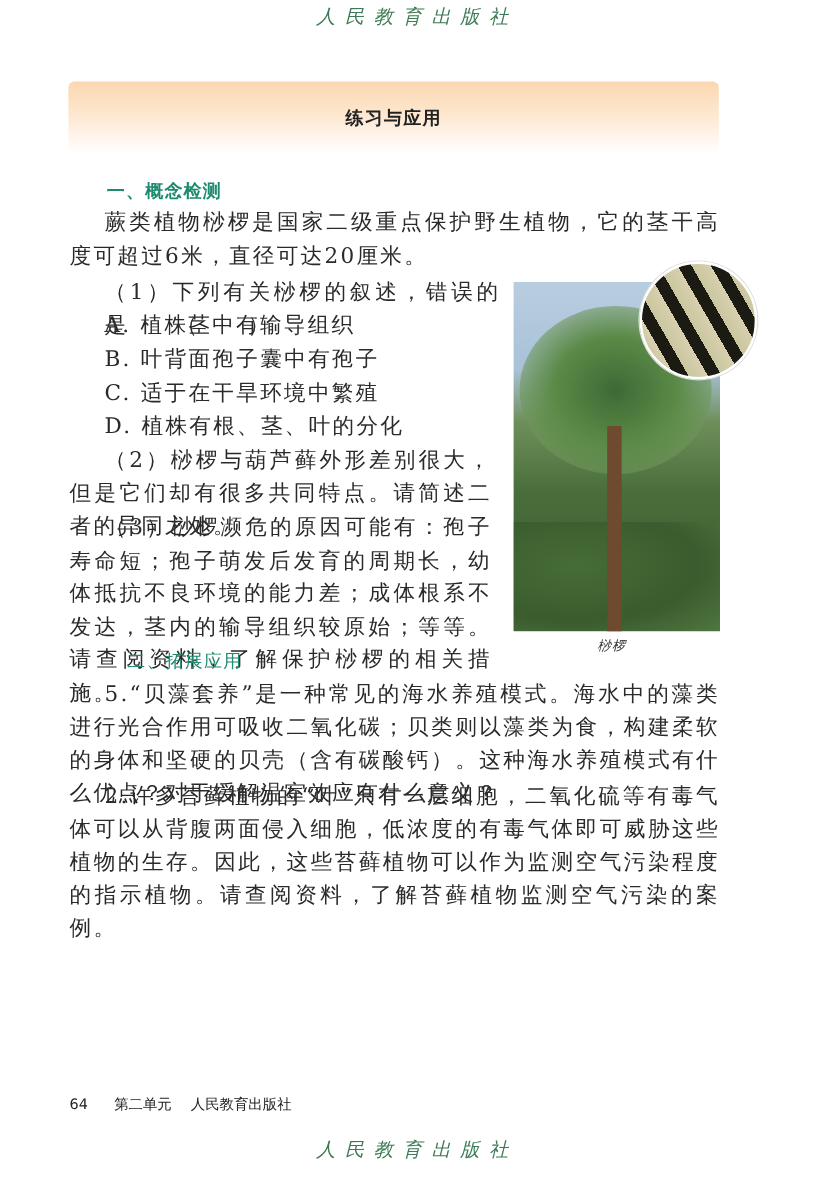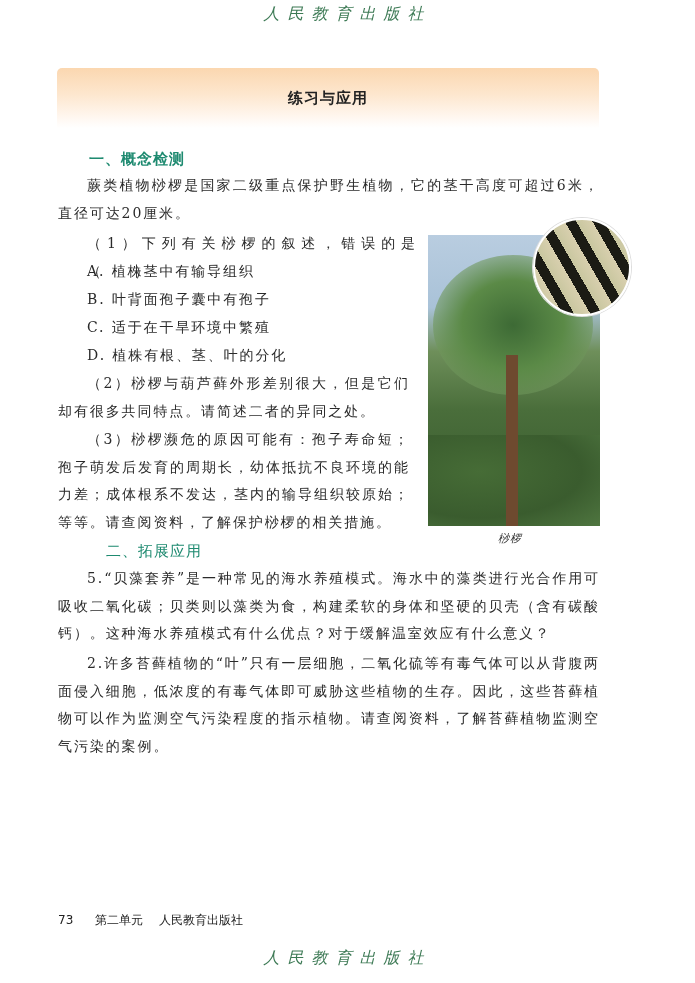--- a/index.html
+++ b/index.html
@@ -22,21 +22,21 @@
     }
     .banner-title {
       font-family: "DejaVu Sans", "Liberation Sans", sans-serif; font-weight: bold;
       font-size: 15px; color: #222; letter-spacing: 1px; text-align: right;
     }
     .section-head {
       position: absolute; left: 89px; font-family: "DejaVu Sans", "Liberation Sans", sans-serif;
       font-size: 15px; color: #1e8a70; font-weight: normal; letter-spacing: 1px;
     }
     .para {
-      position: absolute; font-size: 14px; line-height: 27.5px; letter-spacing: 1.9px;
+      position: absolute; font-size: 18px; line-height: 27.5px; letter-spacing: 1.9px;
       text-align: justify; color: #2a2a2a;
     }
     .indent { text-indent: 29px; }
     .figure { position: absolute; left: 428px; top: 235px; width: 172px; height: 291px;
       background: linear-gradient(to bottom, #b9cde0 0%, #a9c2d8 25%, #6e8f5a 40%, #4a6e3b 60%, #3f6233 80%, #4b6d3a 100%);
       overflow: hidden;
     }
     .tree-trunk { position: absolute; left: 78px; top: 120px; width: 12px; height: 175px; background: #6e4a2f; }
     .tree-crown { position: absolute; left: 5px; top: 20px; width: 160px; height: 140px; border-radius: 50%;
       background: radial-gradient(ellipse at center, #3d6a35 0%, #5b8a47 45%, rgba(110,150,90,0.6) 70%, rgba(110,150,90,0) 100%); }
@@ -81,18 +81,18 @@
 </div>
 <div class="inset"></div>
 <div class="caption">桫椤</div>
 
 <div class="section-head" style="top:542px;margin-left:17px;">二、拓展应用</div>
 
 <div class="para indent" style="left:58px; top:565px; width:542px;">5.“贝藻套养”是一种常见的海水养殖模式。海水中的藻类进行光合作用可吸收二氧化碳；贝类则以藻类为食，构建柔软的身体和坚硬的贝壳（含有碳酸钙）。这种海水养殖模式有什么优点？对于缓解温室效应有什么意义？</div>
 <div class="para indent" style="left:58px; top:650px; width:542px;">2.许多苔藓植物的“叶”只有一层细胞，二氧化硫等有毒气体可以从背腹两面侵入细胞，低浓度的有毒气体即可威胁这些植物的生存。因此，这些苔藓植物可以作为监测空气污染程度的指示植物。请查阅资料，了解苔藓植物监测空气污染的案例。</div>
 
 <div class="footer">
-  <span class="num">73</span>
+  <span class="num">64</span>
   <span class="unit">第二单元</span>
   <span>人民教育出版社</span>
 </div>
 
 <div class="publisher bottom">人民教育出版社</div>
 
 </body></html>

